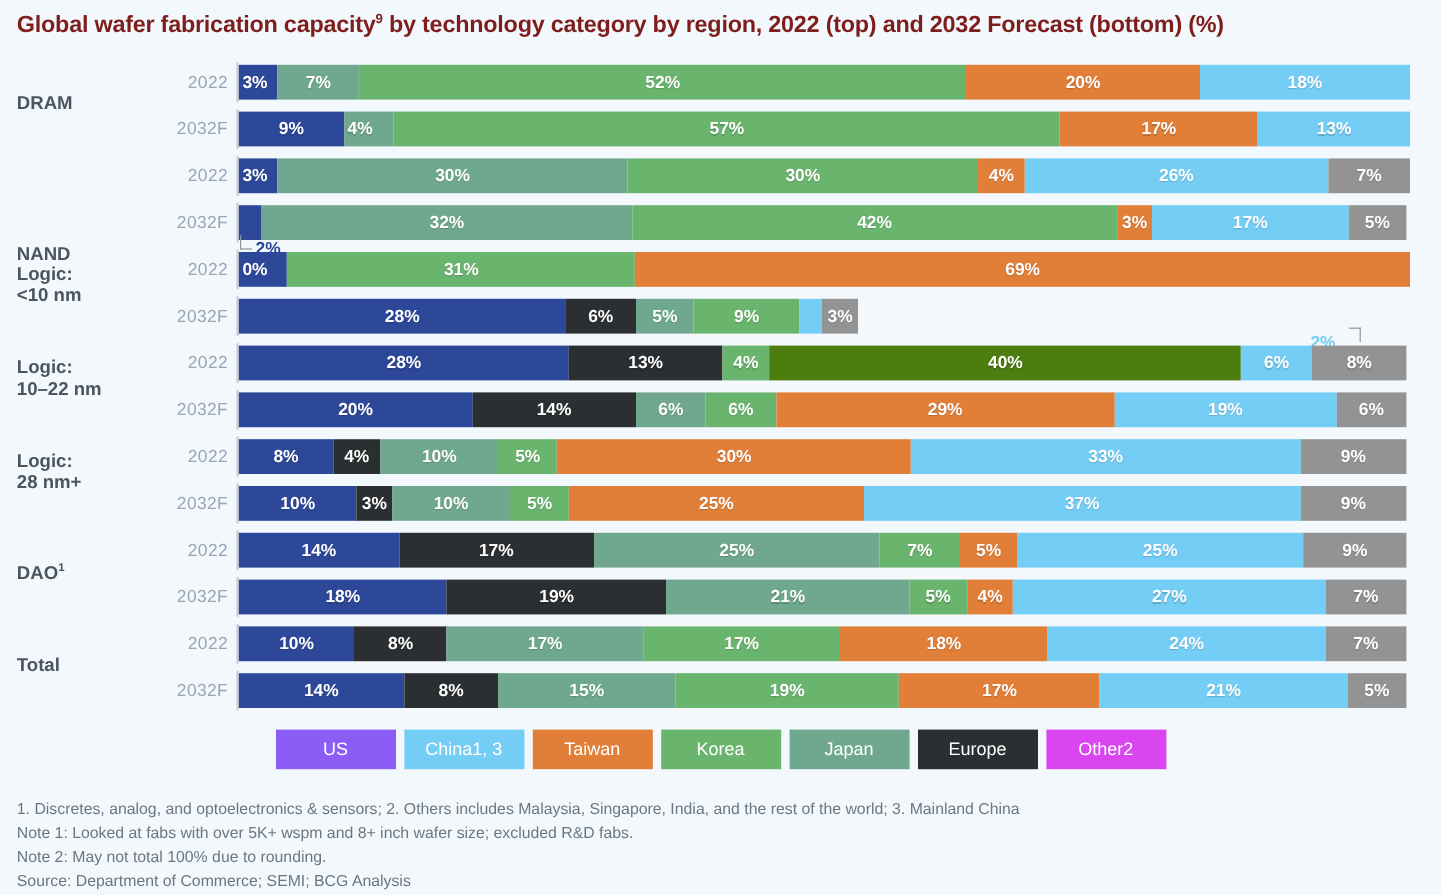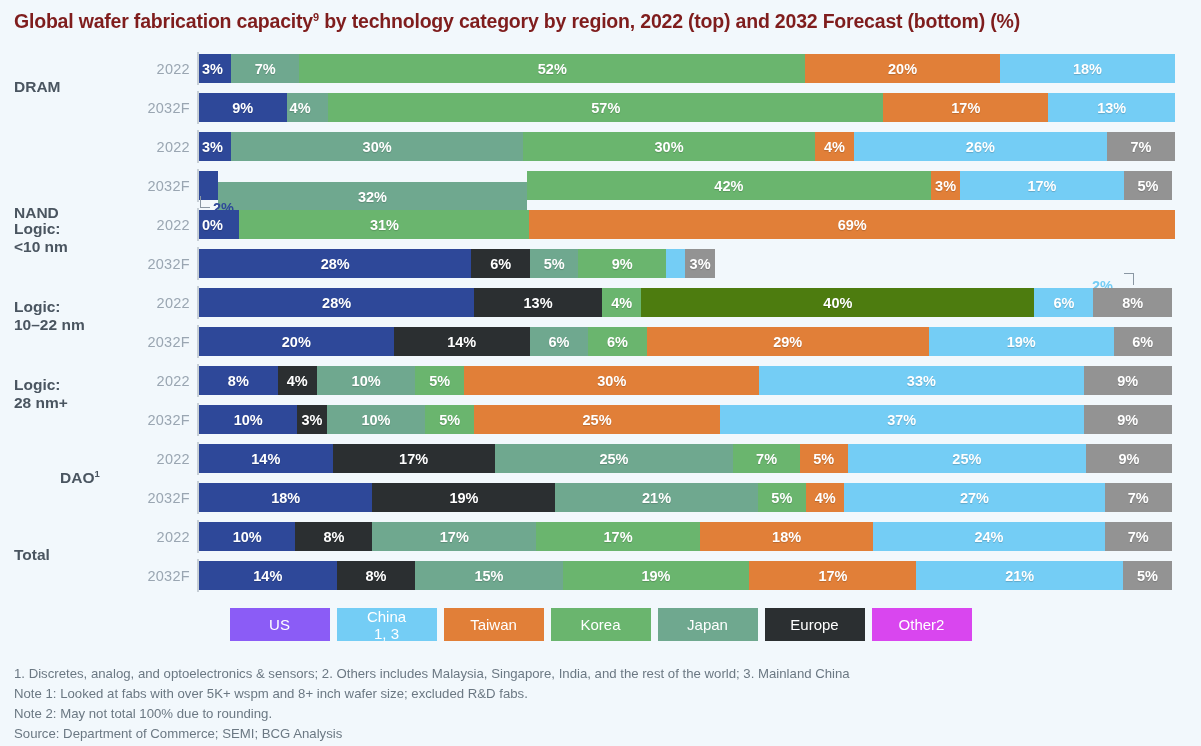--- a/index.html
+++ b/index.html
@@ -130,21 +130,21 @@
               <div class="seg" title="taiwan 4%" style="flex: 0 0 4%; background: rgb(225, 127, 56);">4%</div>
               <div class="seg" title="china 26%" style="flex: 0 0 26%; background: rgb(116, 205, 245);">26%</div>
               <div class="seg" title="other 7%" style="flex: 0 0 7%; background: rgb(147, 147, 147);">7%</div>
             </div>
           </div>
           <div class="row">
             <div class="yr">2032F</div>
             <div class="axis"></div>
             <div class="bar">
               <div class="seg" title="us 2%" style="flex: 0 0 1.9802%; background: rgb(46, 72, 153);"></div>
-              <div class="seg" title="japan 32%" style="flex: 0 0 31.6832%; background: rgb(111, 168, 143); margin-top: 11px;">32%</div>
+              <div class="seg" title="japan 32%" style="flex: 0 0 31.6832%; background: rgb(111, 168, 143);">32%</div>
               <div class="seg" title="korea 42%" style="flex: 0 0 41.5842%; background: rgb(106, 181, 110);">42%</div>
               <div class="seg" title="taiwan 3%" style="flex: 0 0 2.9703%; background: rgb(225, 127, 56);">3%</div>
               <div class="seg" title="china 17%" style="flex: 0 0 16.8317%; background: rgb(116, 205, 245);">17%</div>
               <div class="seg" title="other 5%" style="flex: 0 0 4.9505%; background: rgb(147, 147, 147);">5%</div>
             </div>
             <div class="callout" style="color: rgb(46, 72, 153); top: 31px; left: 213px; position: absolute;">2%<span class="leader" style="border-style: solid; border-width: 0px 0px 1.5px 1.5px; width: 9px; height: 11px; left: -13px; top: -4px; border-left-color: rgb(138, 151, 163); border-bottom-color: rgb(138, 151, 163);"></span></div>
           </div>
         </div>
       </div>
       <div class="grp" style="height: 72px; margin-bottom: 6px;">
@@ -238,21 +238,21 @@
               <div class="seg" title="japan 10%" style="flex: 0 0 10.101%; background: rgb(111, 168, 143);">10%</div>
               <div class="seg" title="korea 5%" style="flex: 0 0 5.05051%; background: rgb(106, 181, 110);">5%</div>
               <div class="seg" title="taiwan 25%" style="flex: 0 0 25.2525%; background: rgb(225, 127, 56);">25%</div>
               <div class="seg" title="china 37%" style="flex: 0 0 37.3737%; background: rgb(116, 205, 245);">37%</div>
               <div class="seg" title="other 9%" style="flex: 0 0 9.09091%; background: rgb(147, 147, 147);">9%</div>
             </div>
           </div>
         </div>
       </div>
       <div class="grp" style="height: 72px; margin-bottom: 6px;">
-        <div class="grp-label" style="top: 26px; margin-left: 46px;">DAO<sup>1</sup></div>
+        <div class="grp-label" style="top: 26px;">DAO<sup>1</sup></div>
         <div class="rows">
           <div class="row">
             <div class="yr">2022</div>
             <div class="axis"></div>
             <div class="bar">
               <div class="seg" title="us 14%" style="flex: 0 0 13.7255%; background: rgb(46, 72, 153);">14%</div>
               <div class="seg" title="europe 17%" style="flex: 0 0 16.6667%; background: rgb(43, 47, 49);">17%</div>
               <div class="seg" title="japan 25%" style="flex: 0 0 24.5098%; background: rgb(111, 168, 143);">25%</div>
               <div class="seg" title="korea 7%" style="flex: 0 0 6.86275%; background: rgb(106, 181, 110);">7%</div>
               <div class="seg" title="taiwan 5%" style="flex: 0 0 4.90196%; background: rgb(225, 127, 56);">5%</div>
@@ -305,21 +305,21 @@
             </div>
           </div>
         </div>
       </div>
     </div>
 
   <div class="legend" id="legend">
       <div class="lg" style="background: #8b5cf6;">
         <span>US</span>
       </div>
-      <div class="lg" style="background: rgb(116, 205, 245); flex-direction: column;">
+      <div class="lg" style="background: rgb(116, 205, 245);">
         <span>China</span>
         <sup>1, 3</sup>
       </div>
       <div class="lg" style="background: rgb(225, 127, 56);">
         <span>Taiwan</span>
       </div>
       <div class="lg" style="background: rgb(106, 181, 110);">
         <span>Korea</span>
       </div>
       <div class="lg" style="background: rgb(111, 168, 143);">

